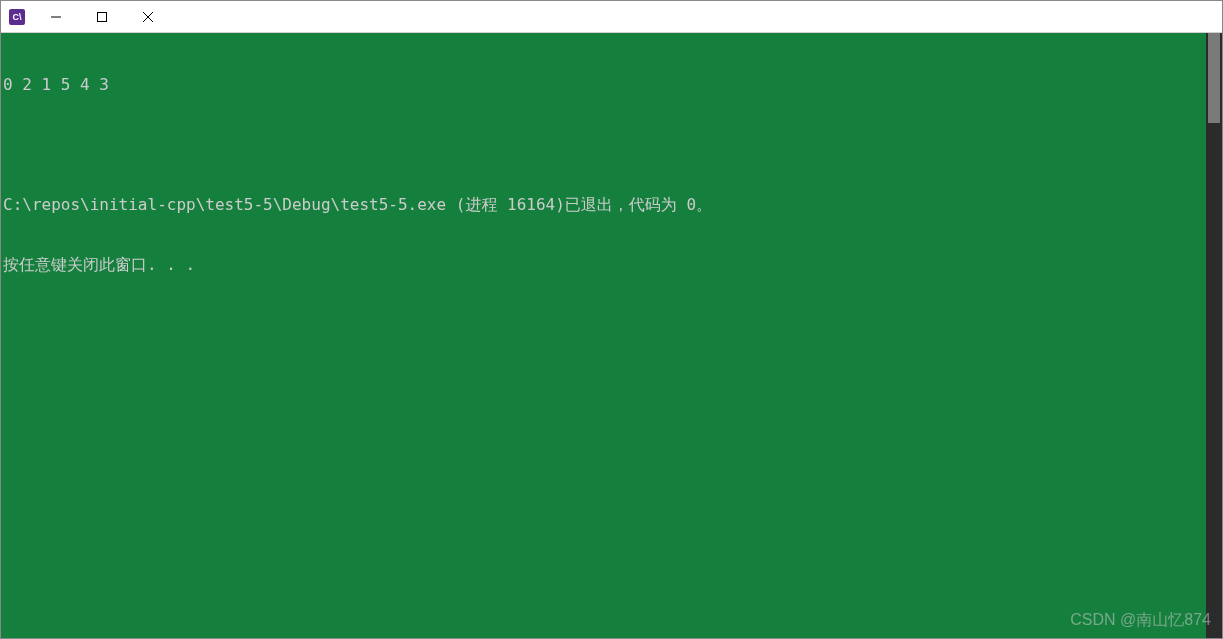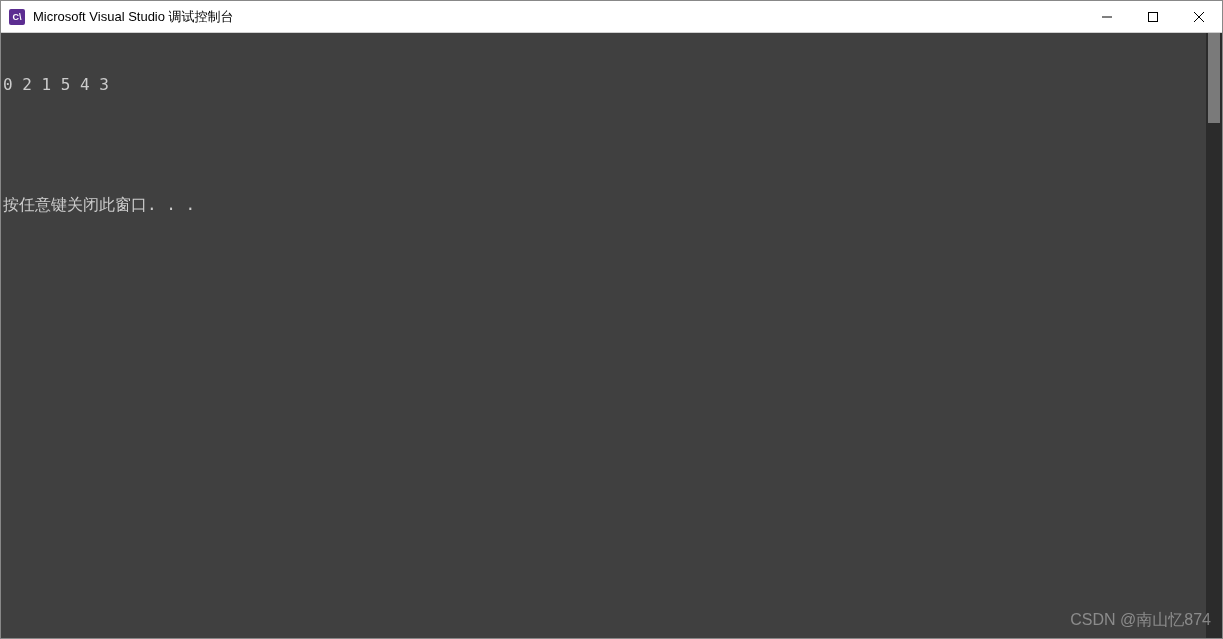--- a/index.html
+++ b/index.html
@@ -59,21 +59,21 @@
       align-items: center;
       justify-content: center;
       font-family: "Segoe UI Symbol", sans-serif;
       font-size: 10px;
       color: #000;
       cursor: default;
     }
     .win-btn svg { display: block; }
     .console-area {
       flex: 1 1 auto;
-      background: #404040;
+      background: #15803d;
       position: relative;
       display: flex;
     }
     .console-content {
       flex: 1 1 auto;
       padding: 2px 2px;
       font-family: "NSimSun", "SimSun", "Consolas", monospace;
       font-size: 16px;
       line-height: 20px;
       color: #cccccc;
@@ -106,21 +106,20 @@
       pointer-events: none;
       text-align: center;
     }
   </style>
 </head>
 <body>
 
 <div class="window">
   <div class="titlebar">
     <div class="app-icon">C\</div>
-    <div class="title-text">Microsoft Visual Studio 调试控制台</div>
     <div class="win-controls">
       <div class="win-btn">
         <svg width="10" height="10" viewBox="0 0 10 10">
             <line x1="0" y1="5" x2="10" y2="5" stroke="#000" stroke-width="1"></line>
           </svg>
       </div>
       <div class="win-btn">
         <svg width="10" height="10" viewBox="0 0 10 10">
             <rect x="0.5" y="0.5" width="9" height="9" fill="none" stroke="#000" stroke-width="1"></rect>
           </svg>
@@ -130,20 +129,21 @@
             <line x1="0" y1="0" x2="10" y2="10" stroke="#000" stroke-width="1"></line>
             <line x1="10" y1="0" x2="0" y2="10" stroke="#000" stroke-width="1"></line>
           </svg>
       </div>
     </div>
   </div>
   <div class="console-area">
     <div class="console-content">
       <div class="console-line">0 2 1 5 4 3</div>
       <div class="console-line"></div>
+      <div class="console-line">C:\repos\initial-cpp\test5-5\Debug\test5-5.exe (进程 16164)已退出，代码为 0。</div>
       <div class="console-line">按任意键关闭此窗口. . .</div>
     </div>
     <div class="scrollbar">
       <div class="scrollbar-thumb"></div>
     </div>
   </div>
 </div>
 
 <div class="watermark">CSDN @南山忆874</div>
 

